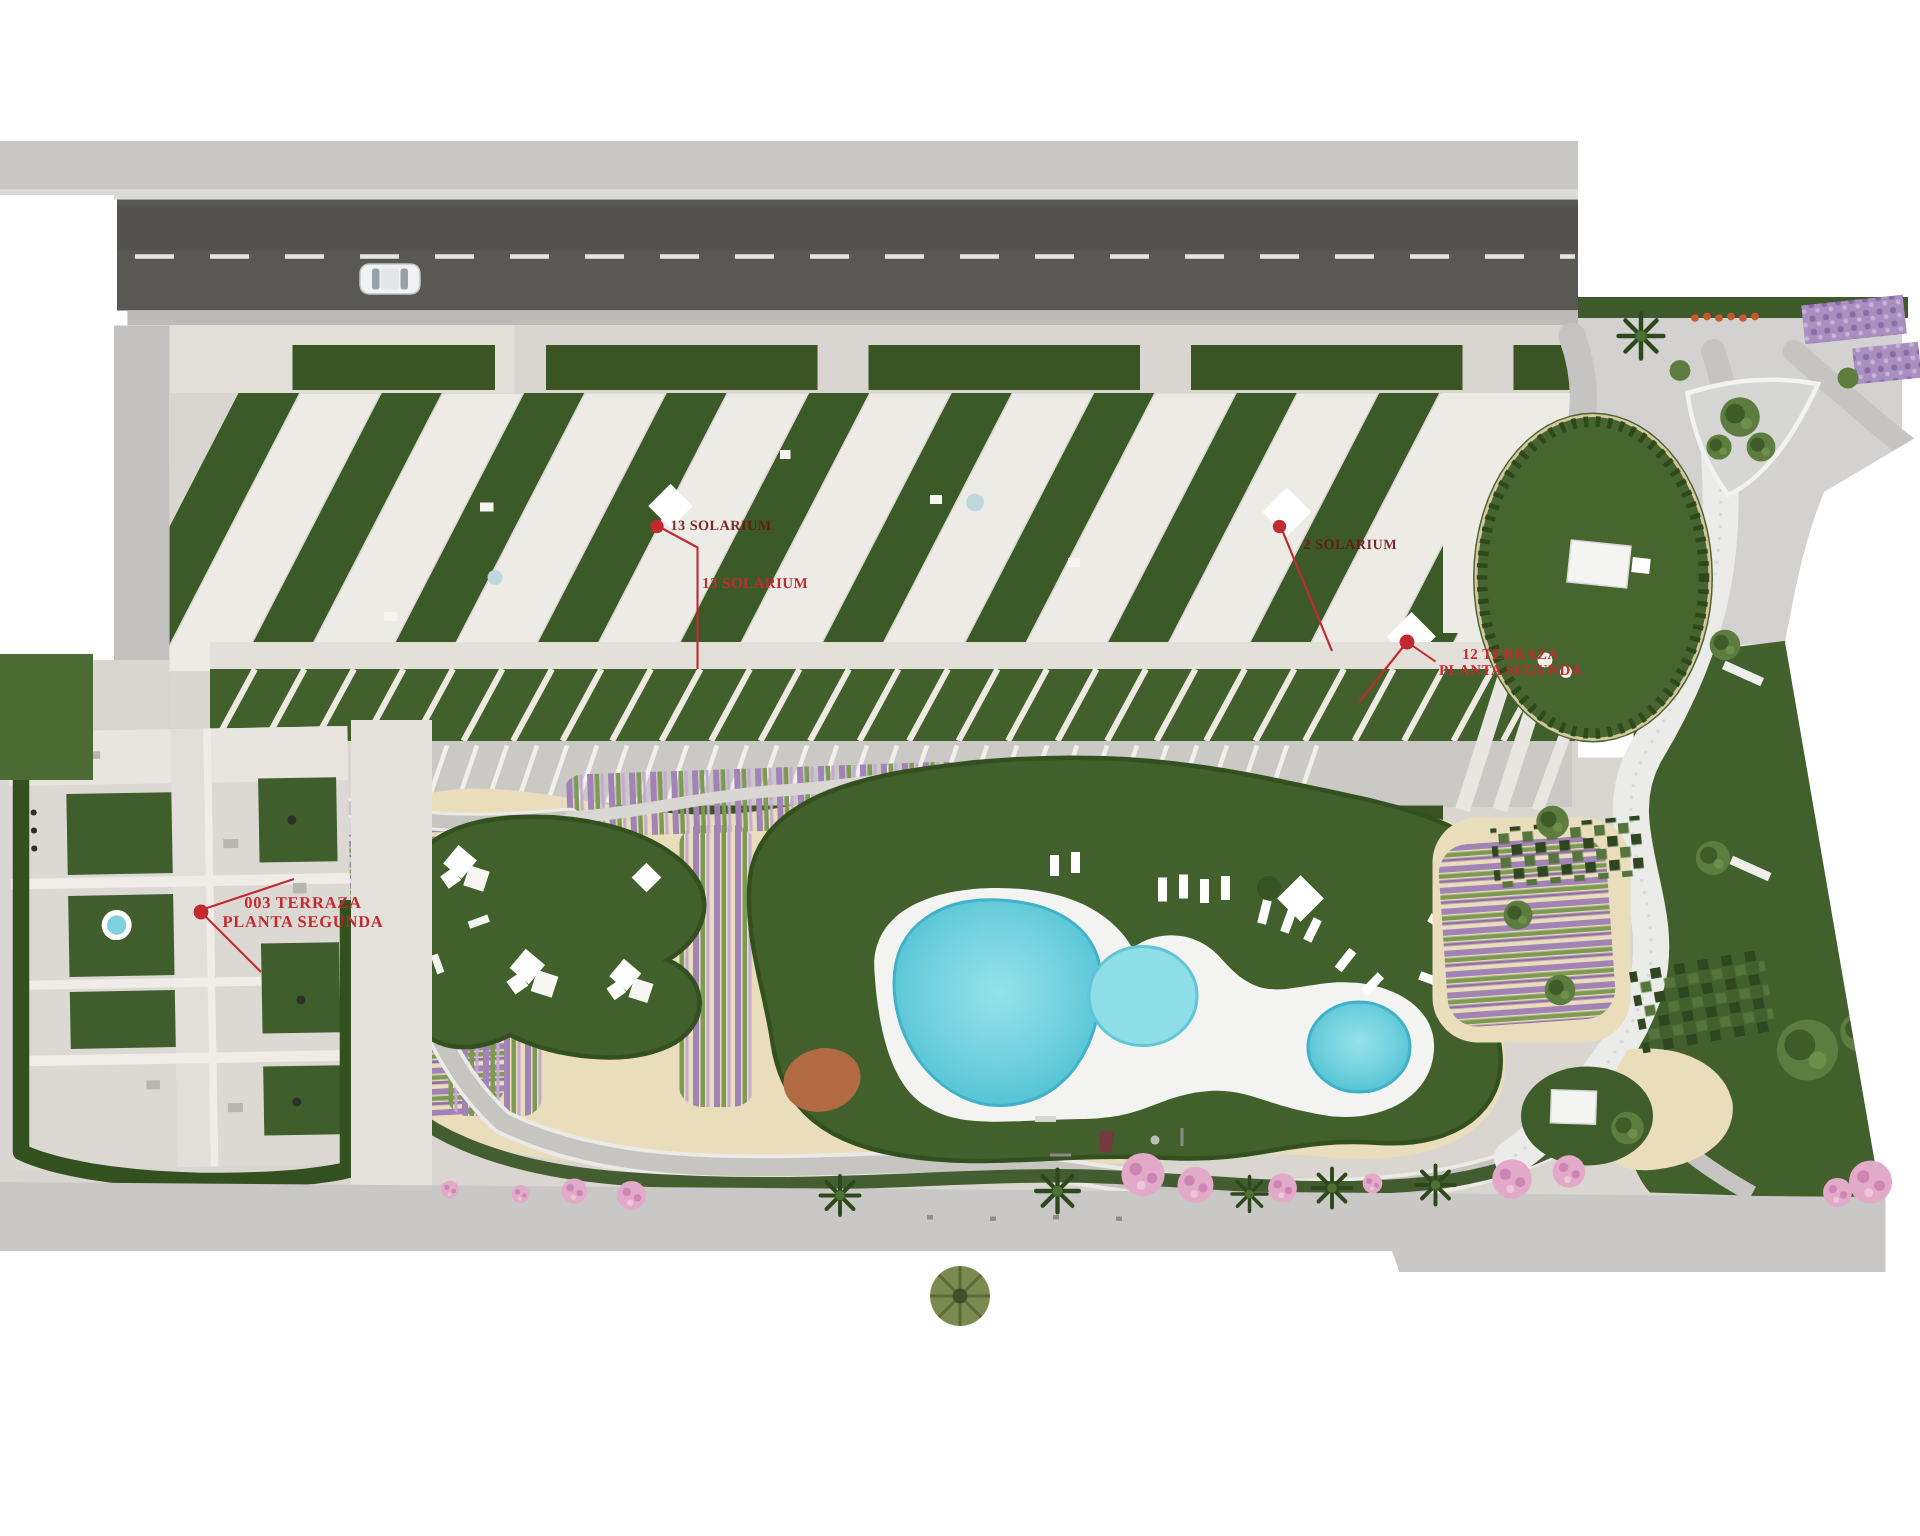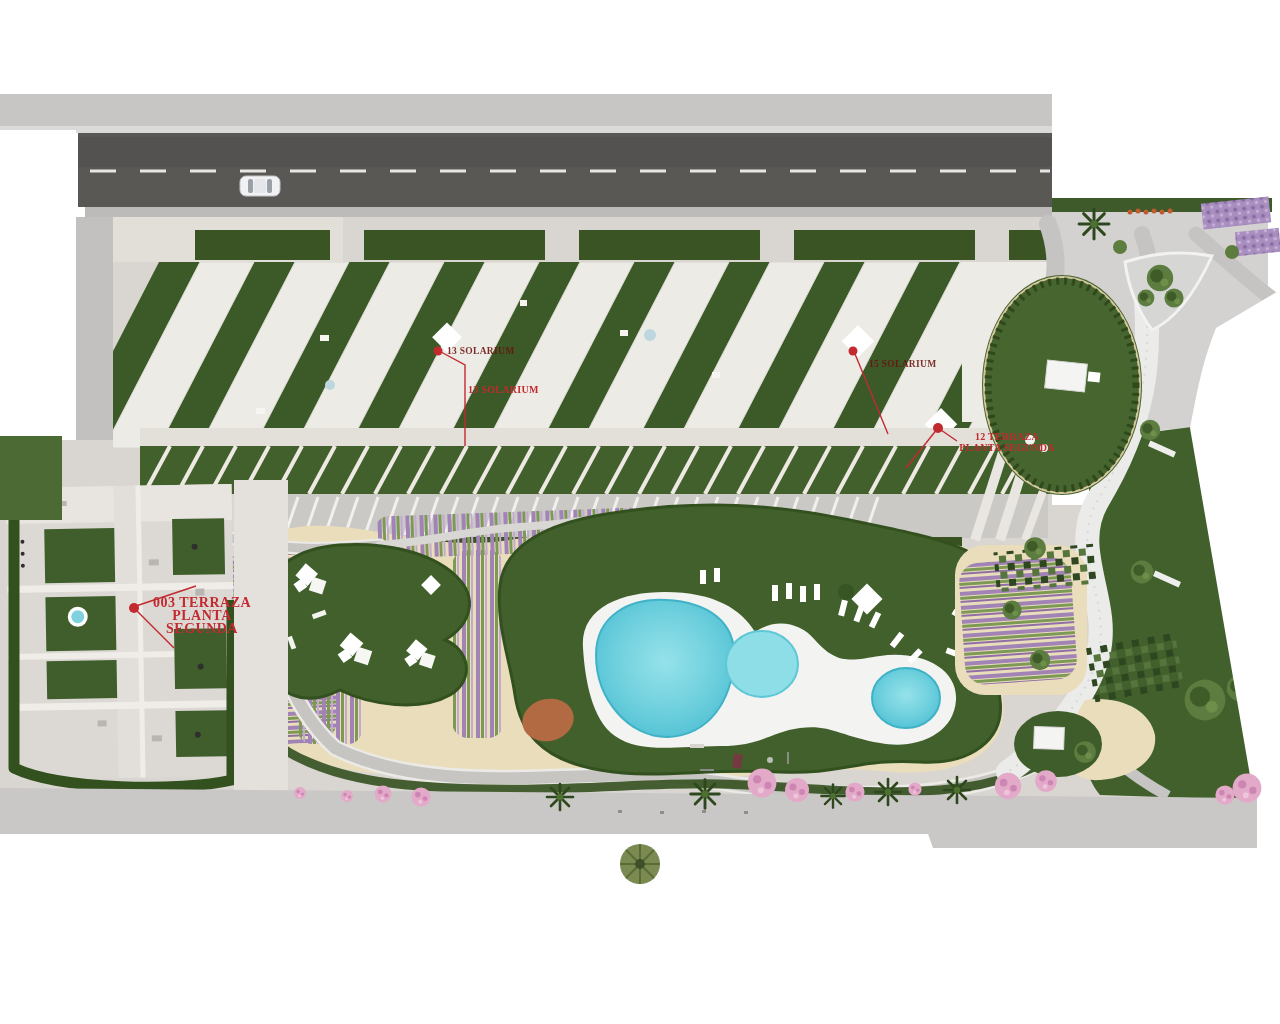--- a/index.html
+++ b/index.html
@@ -3,21 +3,21 @@
 <meta charset="utf-8">
 <style>
   html,body{margin:0;padding:0;background:#ffffff;}
   .stage{position:relative;width:1280px;height:1024px;background:#bef264;overflow:hidden;
          font-family:Liberation Serif, serif;padding-left:28px;}
   .stage svg{position:absolute;left:0;top:0;}
   .lbl{position:absolute;font-weight:700;font-size:10px;letter-spacing:.3px;
        color:#c22a30;white-space:nowrap;line-height:11px;}
   .lbl.dark{color:#6a130f;font-size:9.5px;opacity:.88;}
   .lbl.center{text-align:center;white-space:normal;}
-  .lbl.big{font-size:14px;line-height:13px;letter-spacing:.5px;}
+  .lbl.big{font-size:11px;line-height:13px;letter-spacing:.5px;}
 </style>
 </head>
 <body>
 
 <div class="stage">
 <svg width="1280" height="1024" viewBox="0 0 1280 1024">
   <defs>
     <pattern id="lav" width="14" height="14" patternUnits="userSpaceOnUse">
       <rect x="0" y="0" width="4" height="14" fill="#a183b6"></rect>
       <rect x="5" y="0" width="3" height="14" fill="#7d9a55"></rect>
@@ -483,21 +483,21 @@
     <line x1="938" y1="428" x2="957" y2="441" stroke-width="1.4"></line>
     <line x1="938" y1="428" x2="906" y2="468" stroke-width="1.4"></line>
     <circle cx="134" cy="608" r="5" stroke="none"></circle>
     <line x1="136" y1="606" x2="196" y2="586" stroke-width="1.4"></line>
     <line x1="136" y1="610" x2="174" y2="648" stroke-width="1.4"></line>
   </g>
 </svg>
 
 <div class="lbl dark" style="left:447px;top:346px">13 SOLARIUM</div>
 <div class="lbl" style="left:468px;top:384px">13 SOLARIUM</div>
-<div class="lbl dark" style="left:869px;top:359px">15 SOLARIUM</div>
+<div class="lbl dark" style="left:869px;top:359px">2 SOLARIUM</div>
 <div class="lbl center" style="left:954px;top:431px;width:106px">
   <div>12  TERRAZA</div>
   <div>PLANTA SEGUNDA</div>
 </div>
 <div class="lbl center big" style="left:146px;top:596px;width:112px">
   <div>003 TERRAZA</div>
   <div>PLANTA SEGUNDA</div>
 </div>
 </div>
 

